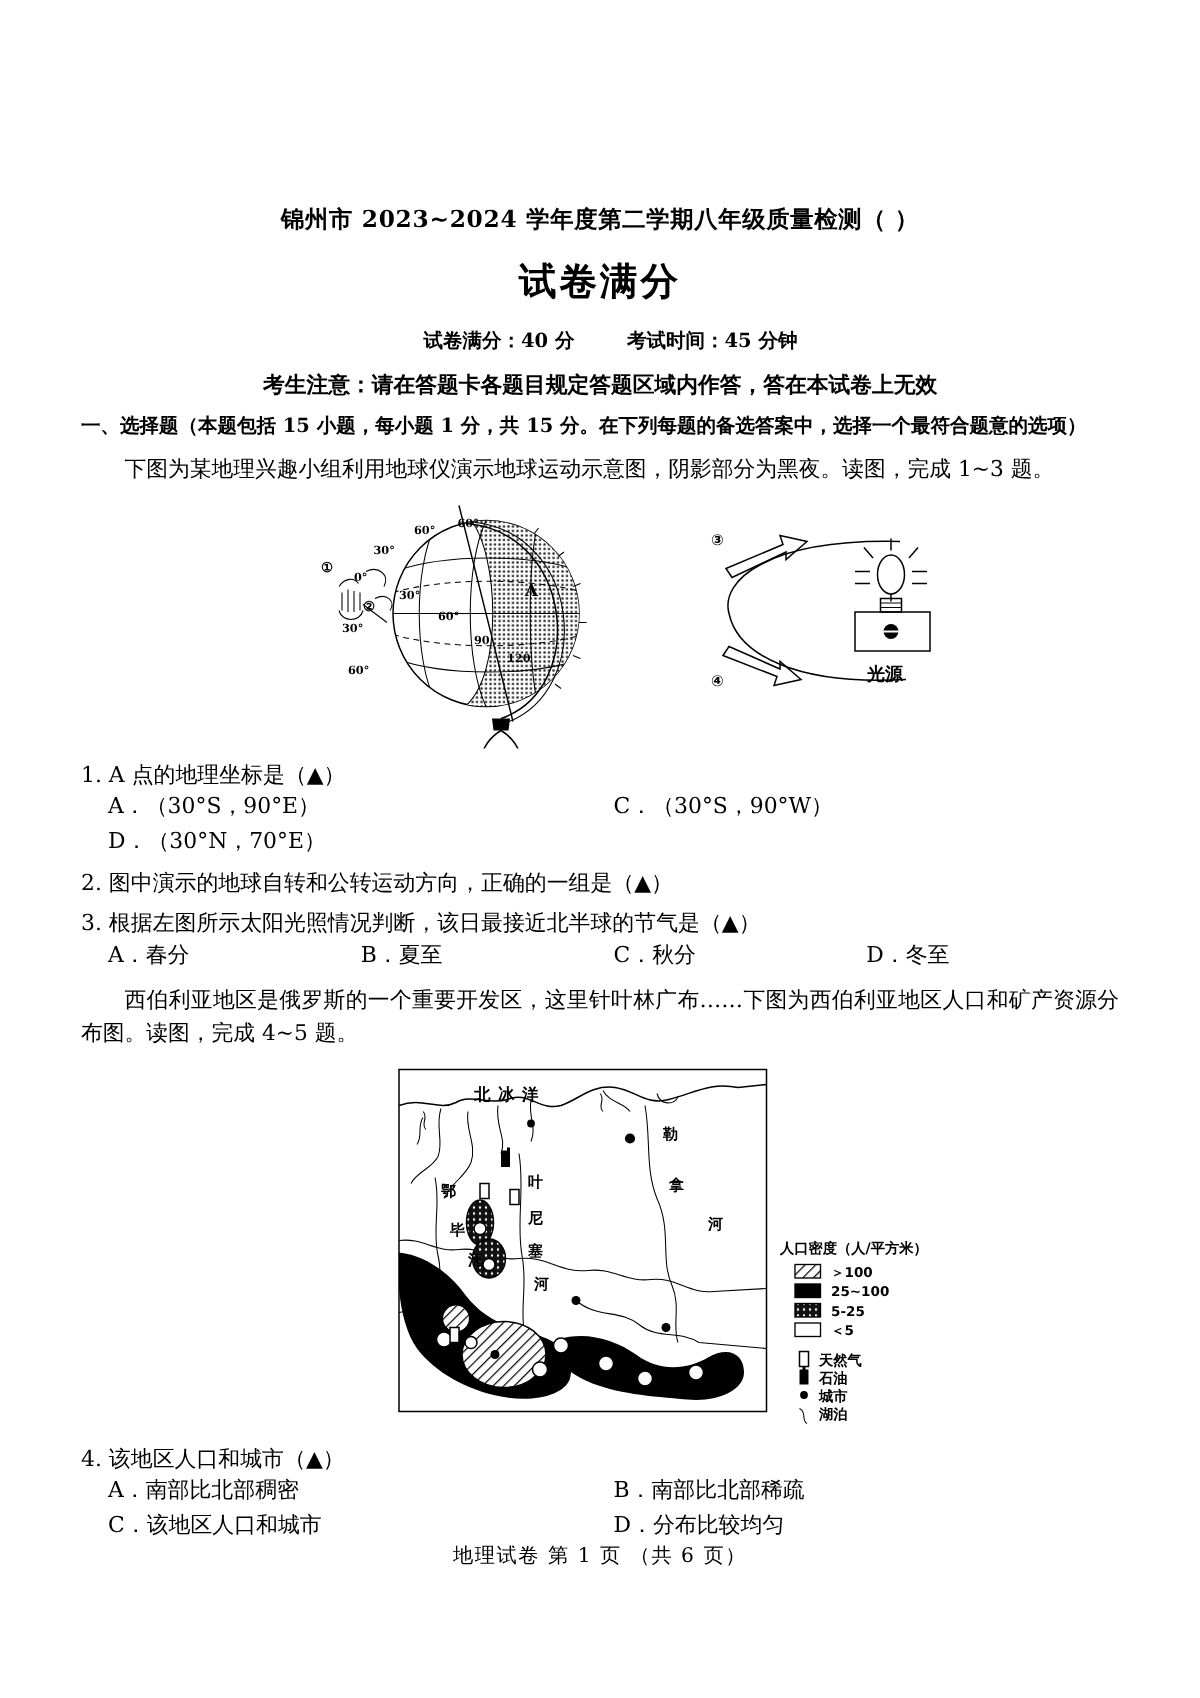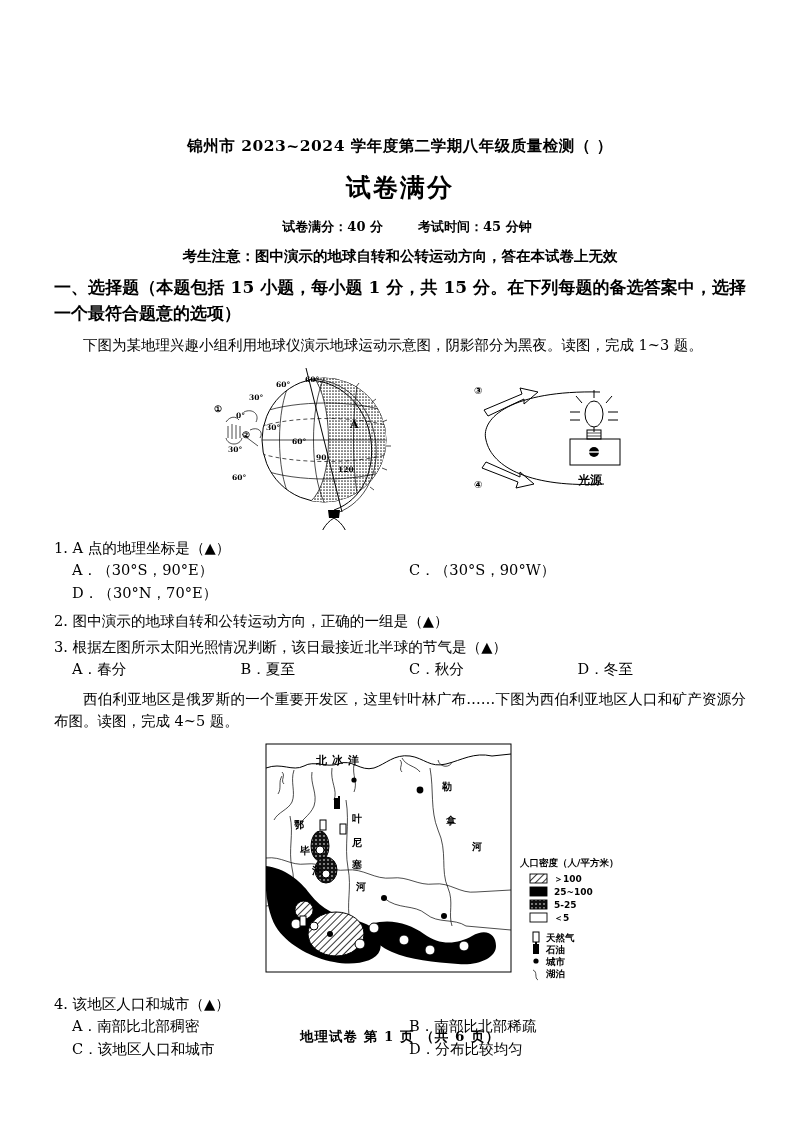--- a/index.html
+++ b/index.html
@@ -49,21 +49,21 @@
     font-size: 14.5px;
     font-weight: 700;
     margin-top: 11px;
   }
 
   
   .content {
     margin: 0 36px;
   }
   .section-head {
-    font-size: 17px;
+    font-size: 13px;
     font-weight: 700;
     line-height: 1.52;
     margin-top: 9px;
     text-align: justify;
   }
   .passage {
     font-size: 14.5px;
     line-height: 1.5;
     text-indent: 2em;
     margin-top: 8px;
@@ -103,21 +103,21 @@
   .map-wrap { position: absolute; left: 180px; top: 0; }
 
   
   .footer {
     position: absolute;
     left: 0;
     right: 0;
     top: 1028px;
     text-align: center;
     font-size: 13.5px;
-    font-weight: 700;
+    font-weight: 400;
     letter-spacing: 1px;
   }
 
   svg { display: block; }
   .stroke { fill: none; stroke: #000; stroke-width: 1; }
   .thin   { fill: none; stroke: #000; stroke-width: 0.7; }
   .lbl    { font-family: "DejaVu Serif", serif; font-size: 7.5px; font-weight: 700; }
   .lblc   { font-family: "DejaVu Sans", sans-serif; font-size: 7.5px; font-weight: 700; }
   .maplbl { font-family: "DejaVu Sans", sans-serif; font-size: 8.5px; font-weight: 700; }
 </style>
@@ -126,21 +126,21 @@
 
 <div class="page">
 
   <div class="exam-title">锦州市 2023~2024 学年度第二学期八年级质量检测（    ）</div>
   <div class="paper-title">试卷满分</div>
   <div class="meta-line">
     <span>试卷满分：40 分</span>
     <span class="gap"></span>
     <span>考试时间：45 分钟</span>
   </div>
-  <div class="notice-line">考生注意：图中演示的地球自转和公转运动方向，答在本试卷上无效</div>
+  <div class="notice-line">考生注意：请在答题卡各题目规定答题区域内作答，答在本试卷上无效</div>
 
   <div class="content">
 
     <div class="section-head">一、选择题（本题包括 15 小题，每小题 1 分，共 15 分。在下列每题的备选答案中，选择一个最符合题意的选项）</div>
 
     <div class="passage">下图为某地理兴趣小组利用地球仪演示地球运动示意图，阴影部分为黑夜。读图，完成 1~3 题。</div>
 
     <div class="fig1">
 
       <div class="globe-wrap">

